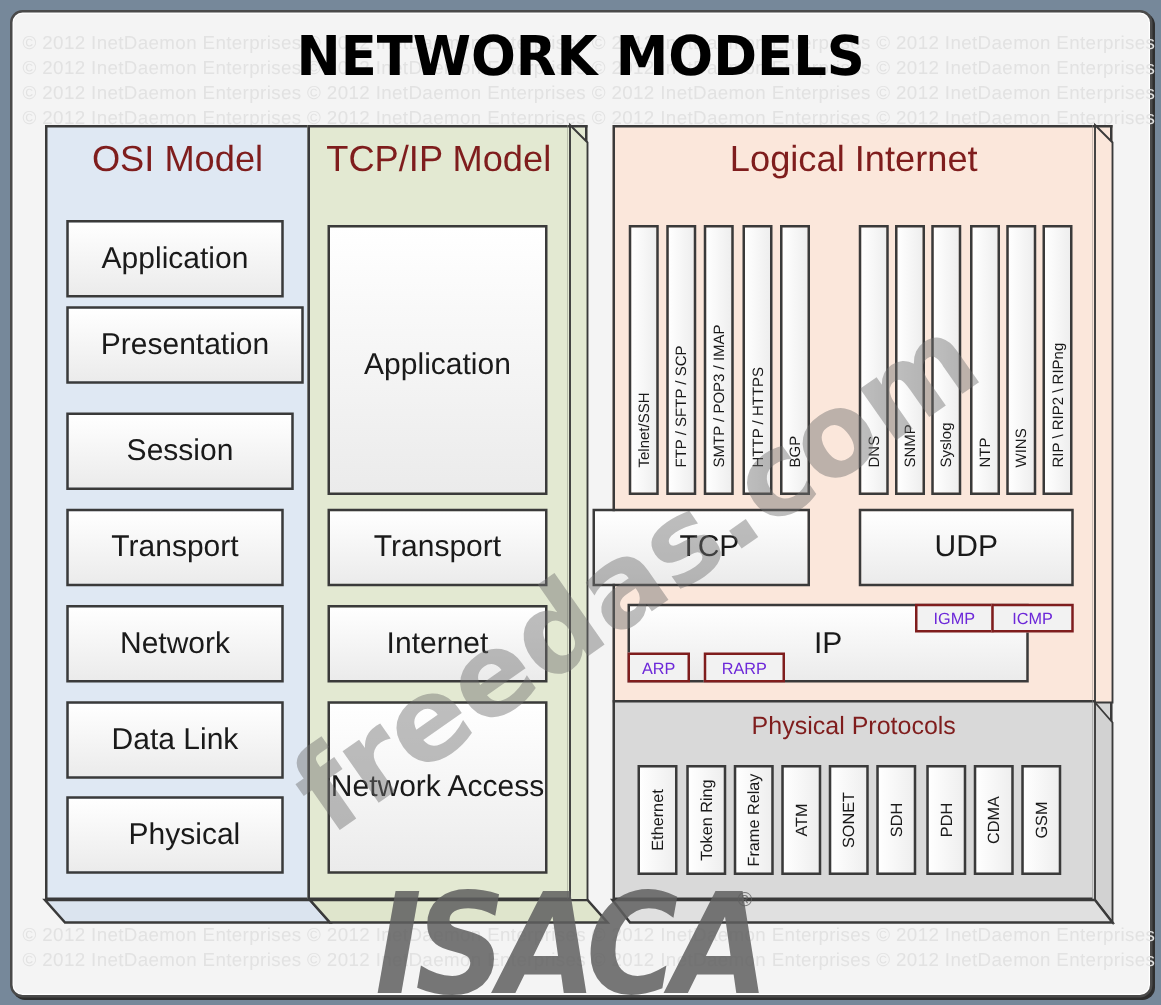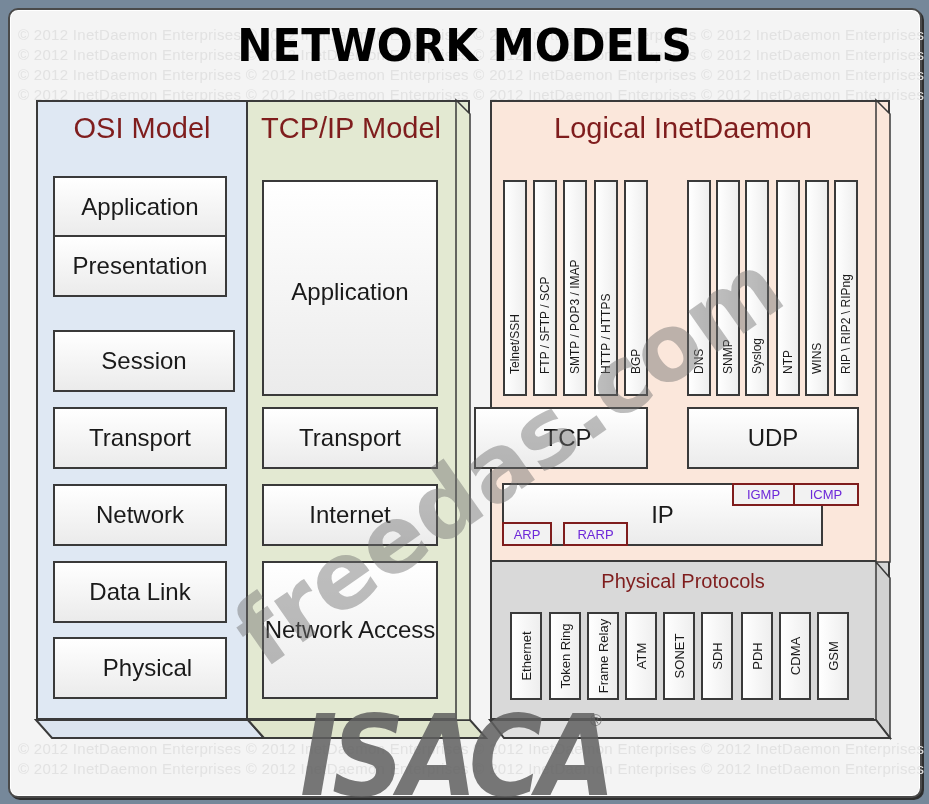--- a/index.html
+++ b/index.html
@@ -92,40 +92,40 @@
 <div class="col" style="left:36px; top:100px; width:212px; height:620px; background:#dfe8f3;">
   <div class="col-title" style="top:10px">OSI Model</div>
 </div>
 
 <div class="col" style="left:246px; top:100px; width:210px; height:620px; background:#e3e9d2;">
   <div class="col-title" style="top:10px">TCP/IP Model</div>
 </div>
 <div class="side" style="left:454px; top:100px; width:16px; height:620px; background:#e3e9d2; border-left:none;"></div>
 
 <div class="col" style="left:490px; top:100px; width:386px; height:462px; background:#fbe7db;">
-  <div class="col-title" style="top:10px">Logical InetDaemon</div>
+  <div class="col-title" style="top:10px">Logical Internet</div>
 </div>
 <div class="side" style="left:874px; top:100px; width:16px; height:462px; background:#fbe7db; border-left:none;"></div>
 
 <div class="col" style="left:490px; top:560px; width:386px; height:160px; background:#d9d9d9;">
   <div class="col-title" style="top:8px; font-size:20px;">Physical Protocols</div>
 </div>
 <div class="side" style="left:874px; top:560px; width:16px; height:178px; background:#d6d6d6; border-left:none;"></div>
 
 <svg class="edges" width="929" height="804">
   <polygon points="36,720 248,720 264,738 52,738" fill="#dbe4ef" stroke="#3a3a3a" stroke-width="2"></polygon>
   <polygon points="248,720 470,720 486,738 264,738" fill="#dfe5cc" stroke="#3a3a3a" stroke-width="2"></polygon>
   <polygon points="456,100 470,114 470,720 456,720" fill="#e3e9d2" stroke="#3a3a3a" stroke-width="1.5"></polygon>
   <polygon points="876,100 890,114 890,562 876,562" fill="#fbe7db" stroke="#3a3a3a" stroke-width="1.5"></polygon>
   <polygon points="876,562 890,578 890,738 876,720" fill="#d2d2d2" stroke="#3a3a3a" stroke-width="1.5"></polygon>
   <polygon points="490,720 876,720 890,738 504,738" fill="#e0e0e0" stroke="#3a3a3a" stroke-width="2"></polygon>
 </svg>
 
 <div class="layer" style="left:53px; top:176px; width:174px; height:62px;">Application</div>
-<div class="layer" style="left:53px; top:235px; width:174px; height:62px;">Presentation</div>
+<div class="layer" style="left:53px; top:245px; width:190px; height:62px;">Presentation</div>
 <div class="layer" style="left:53px; top:330px; width:182px; height:62px;">Session</div>
 <div class="layer" style="left:53px; top:407px; width:174px; height:62px;">Transport</div>
 <div class="layer" style="left:53px; top:484px; width:174px; height:62px;">Network</div>
 <div class="layer" style="left:53px; top:561px; width:174px; height:62px;">Data Link</div>
 <div class="layer" style="left:53px; top:637px; width:174px; height:62px;padding-left:15px;">Physical</div>
 
 <div class="layer" style="left:262px; top:180px; width:176px; height:216px; align-items:flex-start; padding-top:96px;">Application</div>
 <div class="layer" style="left:262px; top:407px; width:176px; height:62px;">Transport</div>
 <div class="layer" style="left:262px; top:484px; width:176px; height:62px;">Internet</div>
 <div class="layer" style="left:262px; top:561px; width:176px; height:138px;">Network Access</div>

